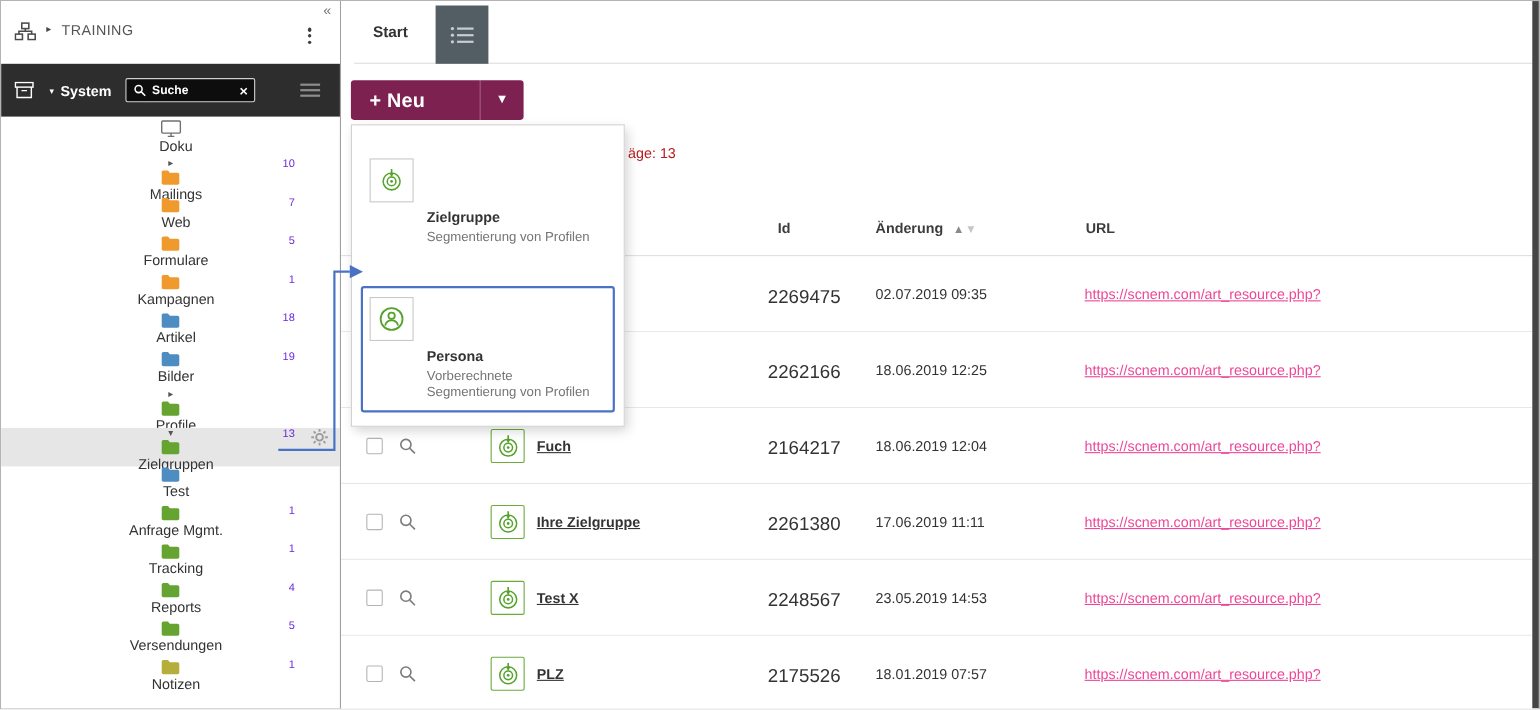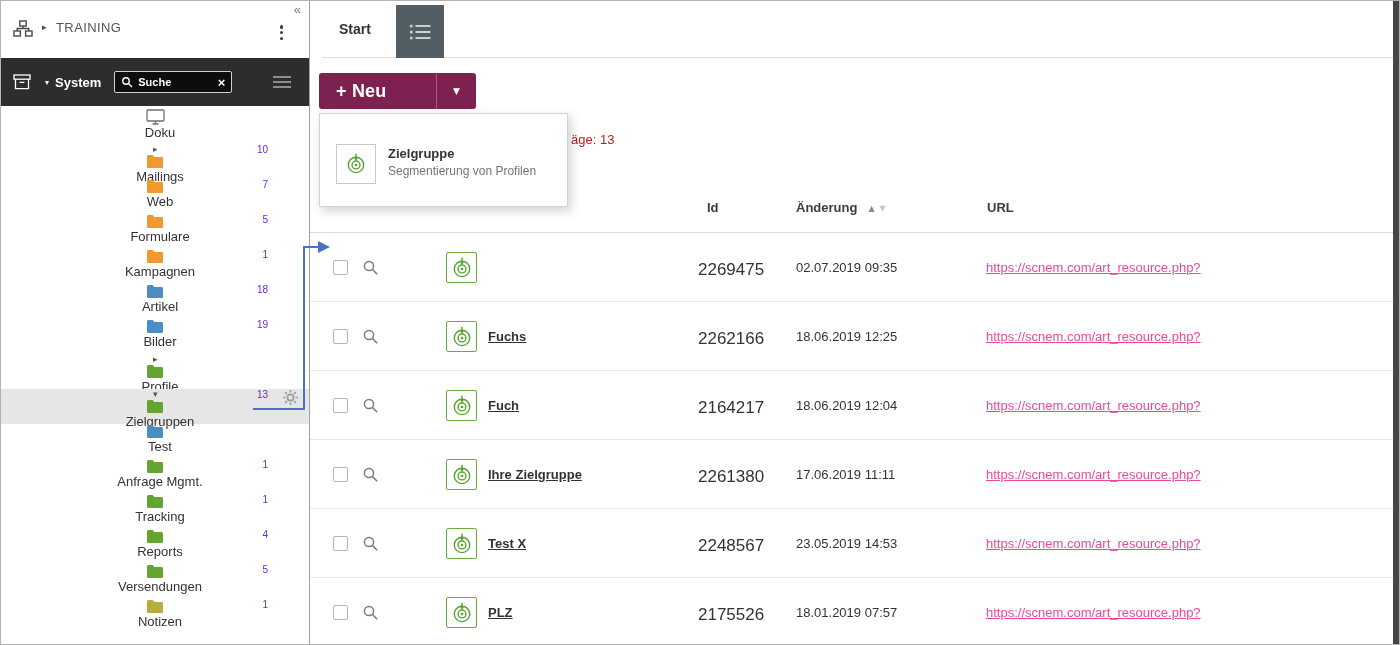--- a/index.html
+++ b/index.html
@@ -70,21 +70,21 @@
   .row-id { position:absolute; left:388px; top:27px; font-size:17px; color:#333; }
   .row-change { position:absolute; left:486px; top:27px; font-size:13px; color:#333; }
   .row-url { position:absolute; left:676px; top:27px; font-size:13px; color:#ec4899; text-decoration:underline; cursor:pointer; white-space:nowrap; }
 
   .dropdown { position:absolute; left:9px; top:112px; width:249px; background:#fff; border:1px solid #d2d2d2; box-shadow:3px 4px 10px rgba(0,0,0,.18); z-index:20; padding:6px 0 12px 0; }
   .menu-item { position:relative; margin:0 8px; padding:8px 6px; display:flex; border:2px solid transparent; border-radius:3px; cursor:pointer; }
   .menu-item.item0 { margin-top:14px; }
   .menu-item.item1 { margin-top:26px; }
   .menu-item.highlighted { border-color:#4a72c4; }
   .mi-iconbox { width:40px; height:40px; border:1px solid #c8c8c8; flex:0 0 auto; display:flex; align-items:center; justify-content:center; background:#fff; }
-  .mi-text { margin-left:12px; padding-top:2px; }
+  .mi-text { margin-left:12px; padding-top:2px;margin-top:44px; }
   .mi-title { display:block; font-size:13px; font-weight:bold; color:#333; }
   .mi-sub { display:block; font-size:12px; color:#757575; margin-top:3px; line-height:1.3; max-width:160px; }
 
   .arrow { position:absolute; left:0; top:0; z-index:40; pointer-events:none; }
   .arrow path { stroke:#4a72c4; stroke-width:2; fill:none; }
   .arrow polygon { fill:#4a72c4; }
 
   .right-strip { position:absolute; right:0; top:0; width:6px; height:100%; background:#454545; z-index:50; }
 </style>
 </head>
@@ -526,20 +526,33 @@
               <path d="M12 0.8V5.8" stroke="#56a32c" stroke-width="1.6"></path>
               <polygon points="9.7,4.6 14.3,4.6 12,8.8" fill="#56a32c"></polygon>
             </svg>
           </span>
     <span class="mi-text">
       <span class="mi-title">Zielgruppe</span>
       <span class="mi-sub">Segmentierung von Profilen</span>
     </span>
   </div>
 
+  <div class="menu-item item1 highlighted">
+    <span class="mi-iconbox">
+            <svg width="26" height="26" viewBox="0 0 24 24" fill="none" stroke="#56a32c" stroke-width="1.5">
+              <circle cx="12" cy="12" r="9.2"></circle>
+              <circle cx="12" cy="9.3" r="2.7"></circle>
+              <path d="M6.6 17.6c0.6-3 2.7-4.4 5.4-4.4s4.8 1.4 5.4 4.4"></path>
+            </svg>
+          </span>
+    <span class="mi-text">
+      <span class="mi-title">Persona</span>
+      <span class="mi-sub">Vorberechnete Segmentierung von Profilen</span>
+    </span>
+  </div>
 </div>
   </main>
 
   <svg class="arrow" width="1400" height="645" viewBox="0 0 1400 645">
     <path d="M252 408 L303 408 L303 246 L317 246"></path>
     <polygon points="317,240 329,246 317,252"></polygon>
   </svg>
 
   <div class="right-strip"></div>
 </div>

